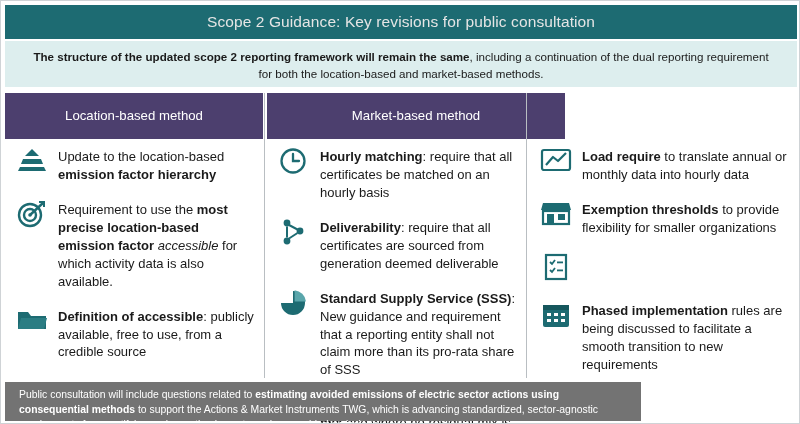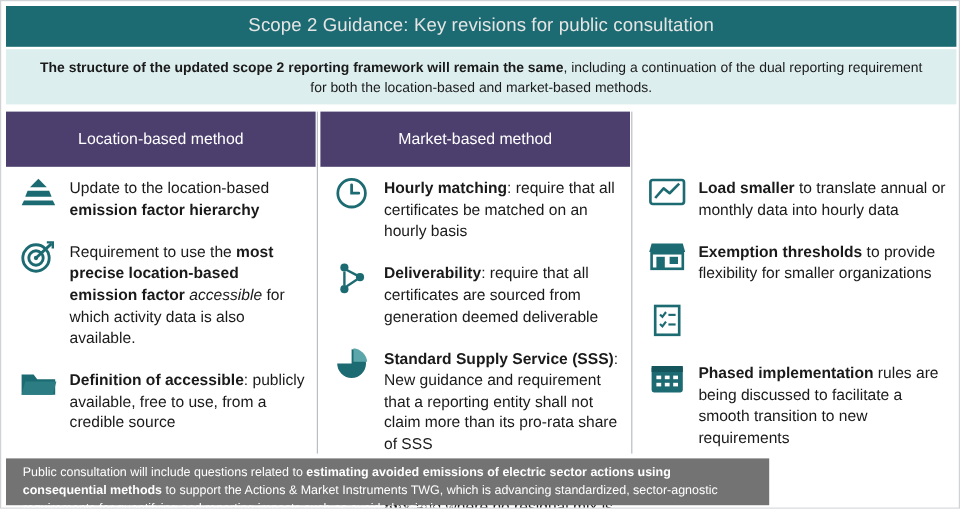--- a/index.html
+++ b/index.html
@@ -48,21 +48,21 @@
     height: 46px;
     background: #4c3f6e;
     color: #ffffff;
     display: flex; align-items: center; justify-content: center;
     text-align: center;
     font-size: 13.2px;
     line-height: 1.25;
     padding: 0 25px;
   }
   .colhead.c1 { left: 4px;   width: 258px; }
-  .colhead.c2 { left: 266px; width: 258px; }
+  .colhead.c2 { left: 266px; width: 298px; }
   .colhead.c3 { left: 528px; width: 268px; }
 
   
   .vline {
     position: absolute;
     top: 92px;
     width: 1px; height: 285px;
     background: #b9bec2;
   }
   .vline.v1 { left: 263px; }
@@ -223,21 +223,21 @@
 
   <div class="col c3">
 
     <div class="item">
       <span class="ico">
         <svg width="32" height="26" viewBox="0 0 32 26" fill="none">
           <rect x="2" y="3" width="28" height="20" rx="2" stroke="#1d6b72" stroke-width="2.2" fill="none"></rect>
           <path d="M6 18 L13 10 L18 14 L26 6" stroke="#1d6b72" stroke-width="2.2" fill="none" stroke-linejoin="round"></path>
         </svg>
       </span>
-      <span class="itxt"><b>Load smaller</b><span> to translate annual or monthly data into hourly data</span></span>
+      <span class="itxt"><b>Load require</b><span> to translate annual or monthly data into hourly data</span></span>
     </div>
 
     <div class="item">
       <span class="ico">
         <svg width="32" height="26" viewBox="0 0 32 26" fill="none">
           <path d="M3 3 H29 L31 10 H1 Z" fill="#1d6b72"></path>
           <rect x="3" y="11" width="26" height="13" stroke="#1d6b72" stroke-width="2.2" fill="none"></rect>
           <rect x="7" y="14" width="7" height="10" fill="#1d6b72"></rect>
           <rect x="18" y="14" width="7" height="6" fill="#1d6b72"></rect>
         </svg>

